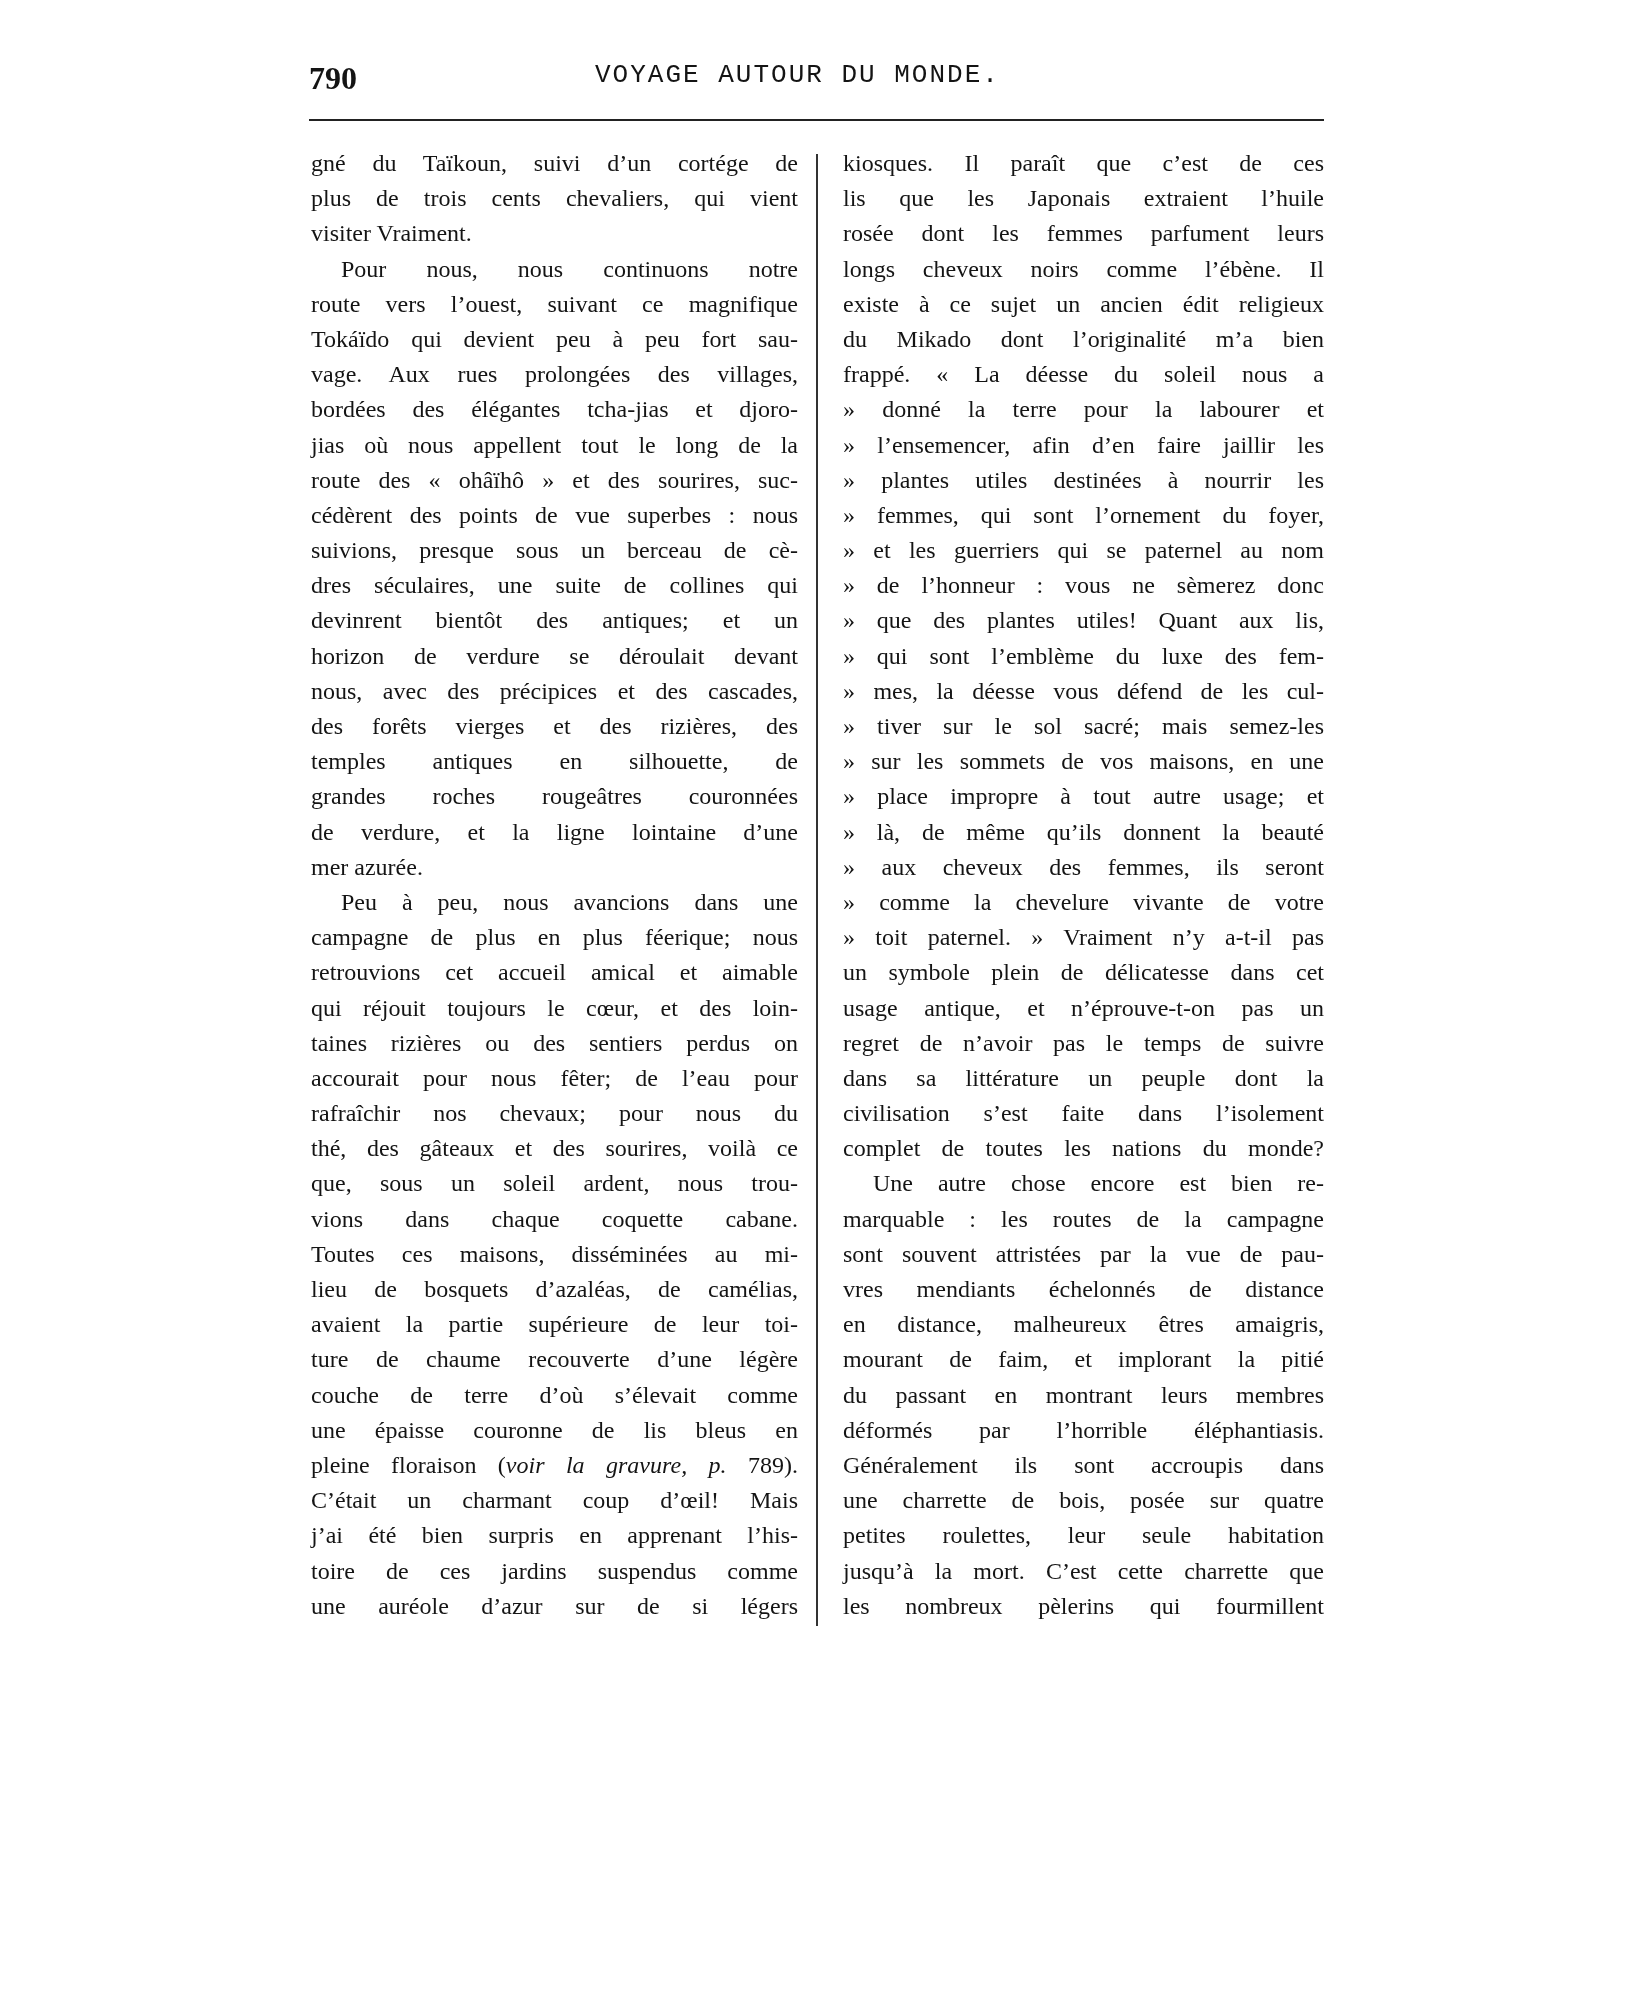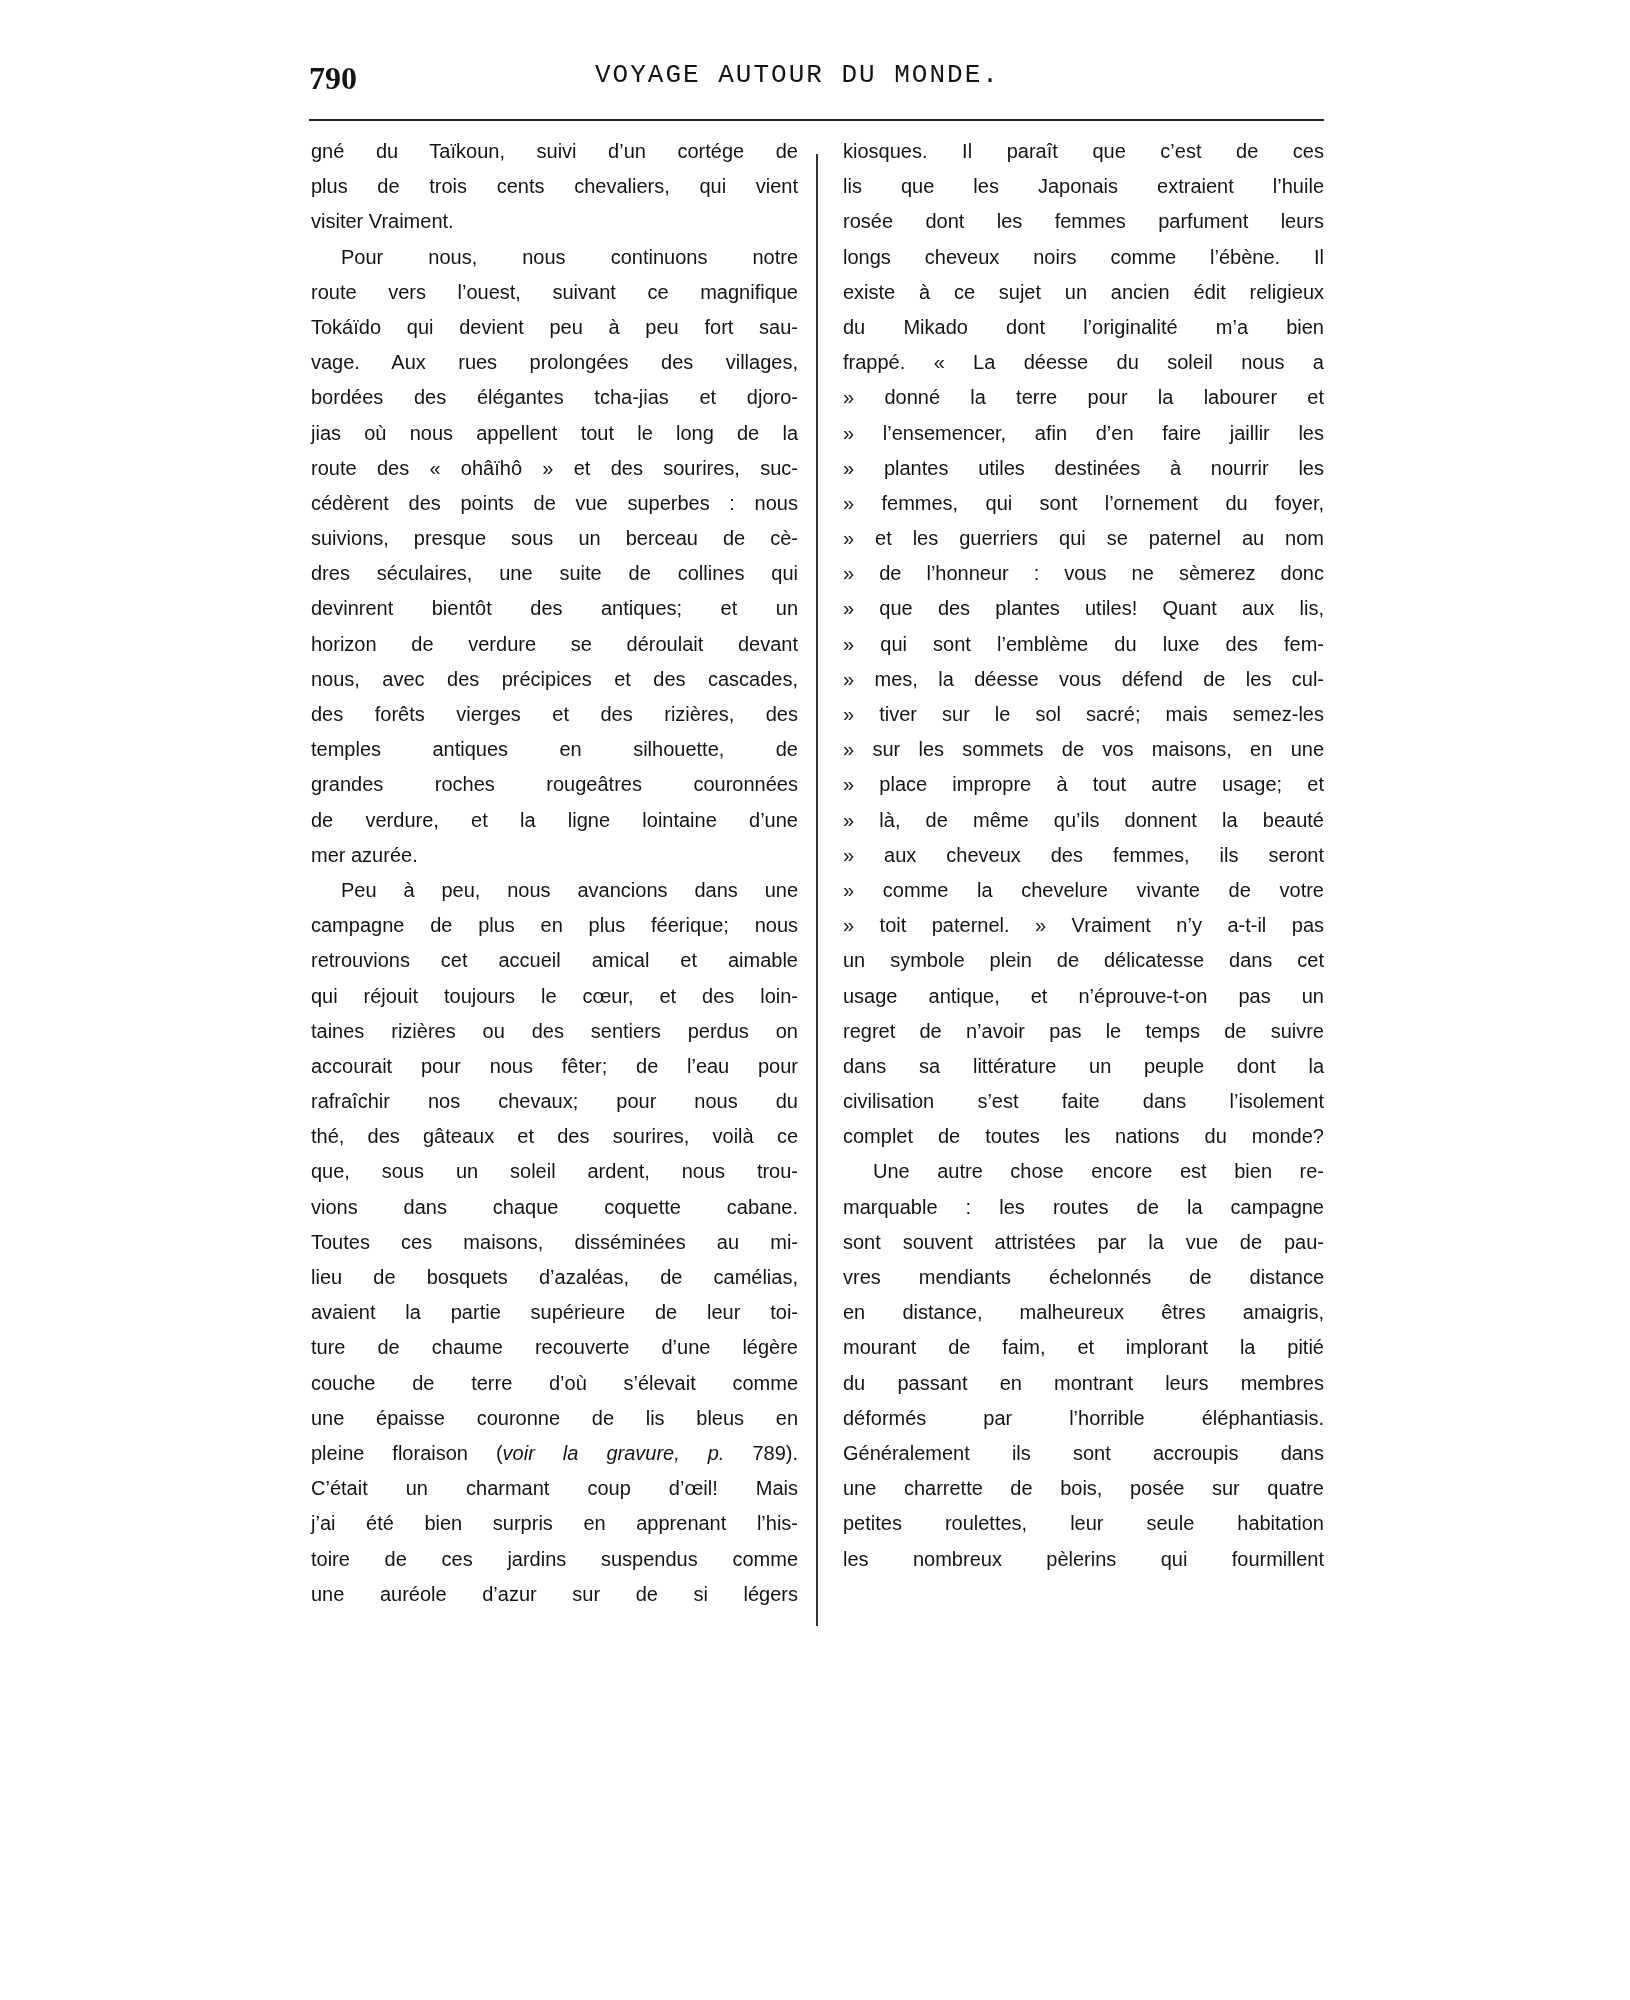--- a/index.html
+++ b/index.html
@@ -3,22 +3,22 @@
 <meta charset="utf-8">
 <style>
   html, body { margin: 0; padding: 0; background: #ffffff; }
   body { width: 1630px; height: 2000px; position: relative; overflow: hidden;
          font-family: "DejaVu Serif", "Liberation Serif", serif; color: #141414; }
   .page-number { position: absolute; left: 309px; top: 60px; font-size: 32px;
                  font-family: "Liberation Serif", serif; font-weight: bold; letter-spacing: 0; }
   .running-head { position: absolute; left: 595px; top: 60px; font-size: 26px;
                   font-family: Liberation Mono, monospace; letter-spacing: 2px; }
   .header-rule { position: absolute; left: 309px; top: 119px; width: 1015px; height: 2px; background: #222; }
-  .column { position: absolute; top: 134px; font-family: Liberation Sans, sans-serif;
-            font-size: 20px; line-height: 35.2px; }
+  .column { position: absolute; top: 146px; font-family: Liberation Serif, serif;
+            font-size: 24px; line-height: 35.2px; }
   .col-left { left: 311px; width: 487px; }
   .col-right { left: 843px; width: 481px; }
   .line { display: block; white-space: nowrap; text-align: justify; text-align-last: justify;
           height: 35.2px; overflow: visible; }
   .line.last { text-align-last: left; }
   .line.indent { padding-left: 30px; }
   .column-divider { position: absolute; left: 816px; top: 154px; width: 2px; height: 1472px; background: #333; }
   em { font-style: italic; }
 </style>
 </head>
@@ -108,15 +108,16 @@
       <span class="line">marquable : les routes de la campagne</span>
       <span class="line">sont souvent attristées par la vue de pau-</span>
       <span class="line">vres mendiants échelonnés de distance</span>
       <span class="line">en distance, malheureux êtres amaigris,</span>
       <span class="line">mourant de faim, et implorant la pitié</span>
       <span class="line">du passant en montrant leurs membres</span>
       <span class="line">déformés par l’horrible éléphantiasis.</span>
       <span class="line">Généralement ils sont accroupis dans</span>
       <span class="line">une charrette de bois, posée sur quatre</span>
       <span class="line">petites roulettes, leur seule habitation</span>
+      <span class="line">jusqu’à la mort. C’est cette charrette que</span>
       <span class="line">les nombreux pèlerins qui fourmillent</span>
     </div>
 </div>
 
 </body></html>

